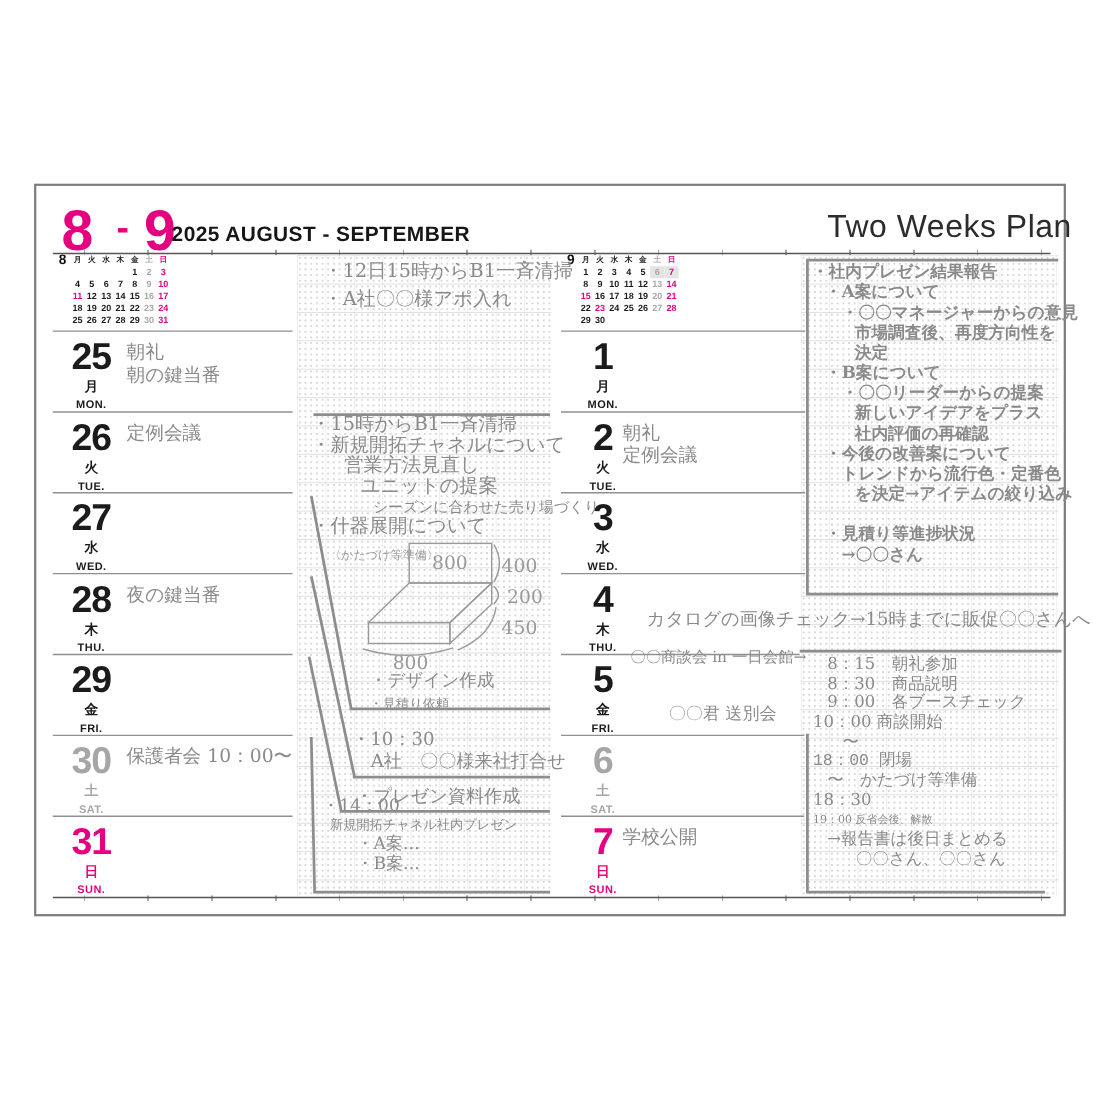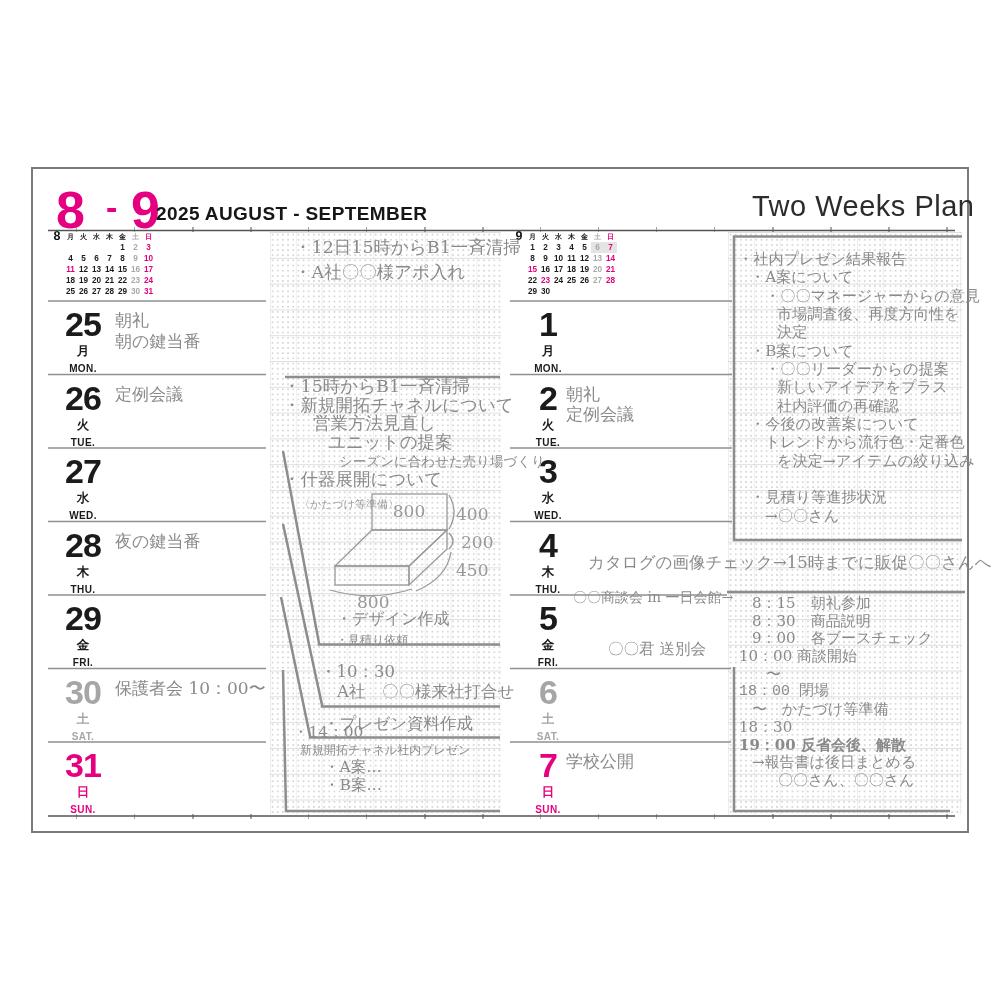--- a/index.html
+++ b/index.html
@@ -318,21 +318,21 @@
       </div>
       <div class="note-block hand" style="left: 323px; top: 714px;">
         <div class="note-line" style="height: 19px; line-height: 19px; padding-left: 0px; font-size: 16.5px;">・プレゼン資料作成</div>
       </div>
       <div class="note-block hand" style="left: 293px; top: 724px;">
         <div class="note-line" style="height: 17.6px; line-height: 17.6px; padding-left: 0px; font-size: 15.5px;">・14：00</div>
         <div class="note-line" style="height: 17.6px; line-height: 17.6px; padding-left: 7px; font-size: 12px;">新規開拓チャネル社内プレゼン</div>
         <div class="note-line" style="height: 17.6px; line-height: 17.6px; padding-left: 31px; font-size: 15.5px;">・A案…</div>
         <div class="note-line" style="height: 17.6px; line-height: 17.6px; padding-left: 31px; font-size: 15.5px;">・B案…</div>
       </div>
-      <div class="note-block hand" style="left: 738px; top: 250px;">
+      <div class="note-block hand" style="left: 738px; top: 238px; font-weight: bold;">
         <div class="note-line" style="height: 18.35px; line-height: 18.35px; padding-left: 0px; font-size: 15.2px;">・社内プレゼン結果報告</div>
         <div class="note-line" style="height: 18.35px; line-height: 18.35px; padding-left: 12px; font-size: 15.2px;">・A案について</div>
         <div class="note-line" style="height: 18.35px; line-height: 18.35px; padding-left: 27px; font-size: 15.2px;">・〇〇マネージャーからの意見</div>
         <div class="note-line" style="height: 18.35px; line-height: 18.35px; padding-left: 39px; font-size: 15.2px;">市場調査後、再度方向性を</div>
         <div class="note-line" style="height: 18.35px; line-height: 18.35px; padding-left: 39px; font-size: 15.2px;">決定</div>
         <div class="note-line" style="height: 18.35px; line-height: 18.35px; padding-left: 12px; font-size: 15.2px;">・B案について</div>
         <div class="note-line" style="height: 18.35px; line-height: 18.35px; padding-left: 27px; font-size: 15.2px;">・〇〇リーダーからの提案</div>
         <div class="note-line" style="height: 18.35px; line-height: 18.35px; padding-left: 39px; font-size: 15.2px;">新しいアイデアをプラス</div>
         <div class="note-line" style="height: 18.35px; line-height: 18.35px; padding-left: 39px; font-size: 15.2px;">社内評価の再確認</div>
         <div class="note-line" style="height: 18.35px; line-height: 18.35px; padding-left: 12px; font-size: 15.2px;">・今後の改善案について</div>
@@ -344,21 +344,21 @@
       </div>
       <div class="note-block hand" style="left: 739px; top: 595px;">
         <div class="note-line" style="height: 17.7px; line-height: 17.7px; padding-left: 13px; font-size: 15px;">8：15　朝礼参加</div>
         <div class="note-line" style="height: 17.7px; line-height: 17.7px; padding-left: 13px; font-size: 15px;">8：30　商品説明</div>
         <div class="note-line" style="height: 17.7px; line-height: 17.7px; padding-left: 13px; font-size: 15px;">9：00　各ブースチェック</div>
         <div class="note-line" style="height: 17.7px; line-height: 17.7px; padding-left: 0px; font-size: 15px;">10：00 商談開始</div>
         <div class="note-line" style="height: 17.7px; line-height: 17.7px; padding-left: 27px; font-size: 15px;">〜</div>
         <div class="note-line" style="height: 17.7px; line-height: 17.7px; padding-left: 0px; font-size: 15px; font-family: Liberation Mono, monospace;">18：00 閉場</div>
         <div class="note-line" style="height: 17.7px; line-height: 17.7px; padding-left: 13px; font-size: 15px;">〜　かたづけ等準備</div>
         <div class="note-line" style="height: 17.7px; line-height: 17.7px; padding-left: 0px; font-size: 15px;">18：30</div>
-        <div class="note-line" style="height: 17.7px; line-height: 17.7px; padding-left: 0px; font-size: 15px; font-weight: bold;">19：00 反省会後、解散</div>
+        <div class="note-line" style="height: 17.7px; line-height: 17.7px; padding-left: 0px; font-size: 10px;">19：00 反省会後、解散</div>
         <div class="note-line" style="height: 17.7px; line-height: 17.7px; padding-left: 13px; font-size: 15px;">→報告書は後日まとめる</div>
         <div class="note-line" style="height: 17.7px; line-height: 17.7px; padding-left: 39px; font-size: 15px;">〇〇さん、〇〇さん</div>
       </div>
     </div>
 
   <div class="abs hand" id="fixture-caption" style="left:299px;top:497px;">〈かたづけ等準備〉</div>
   <div class="abs hand" id="note-day4" style="left:588px;top:552px;">カタログの画像チェック→15時までに販促〇〇さんへ</div>
   <div class="abs hand" id="fair-heading" style="left:573px;top:589px;">〇〇商談会 in 一日会館→</div>
   <div class="abs hand" id="farewell" style="left:608px;top:639px;">〇〇君 送別会</div>
 

